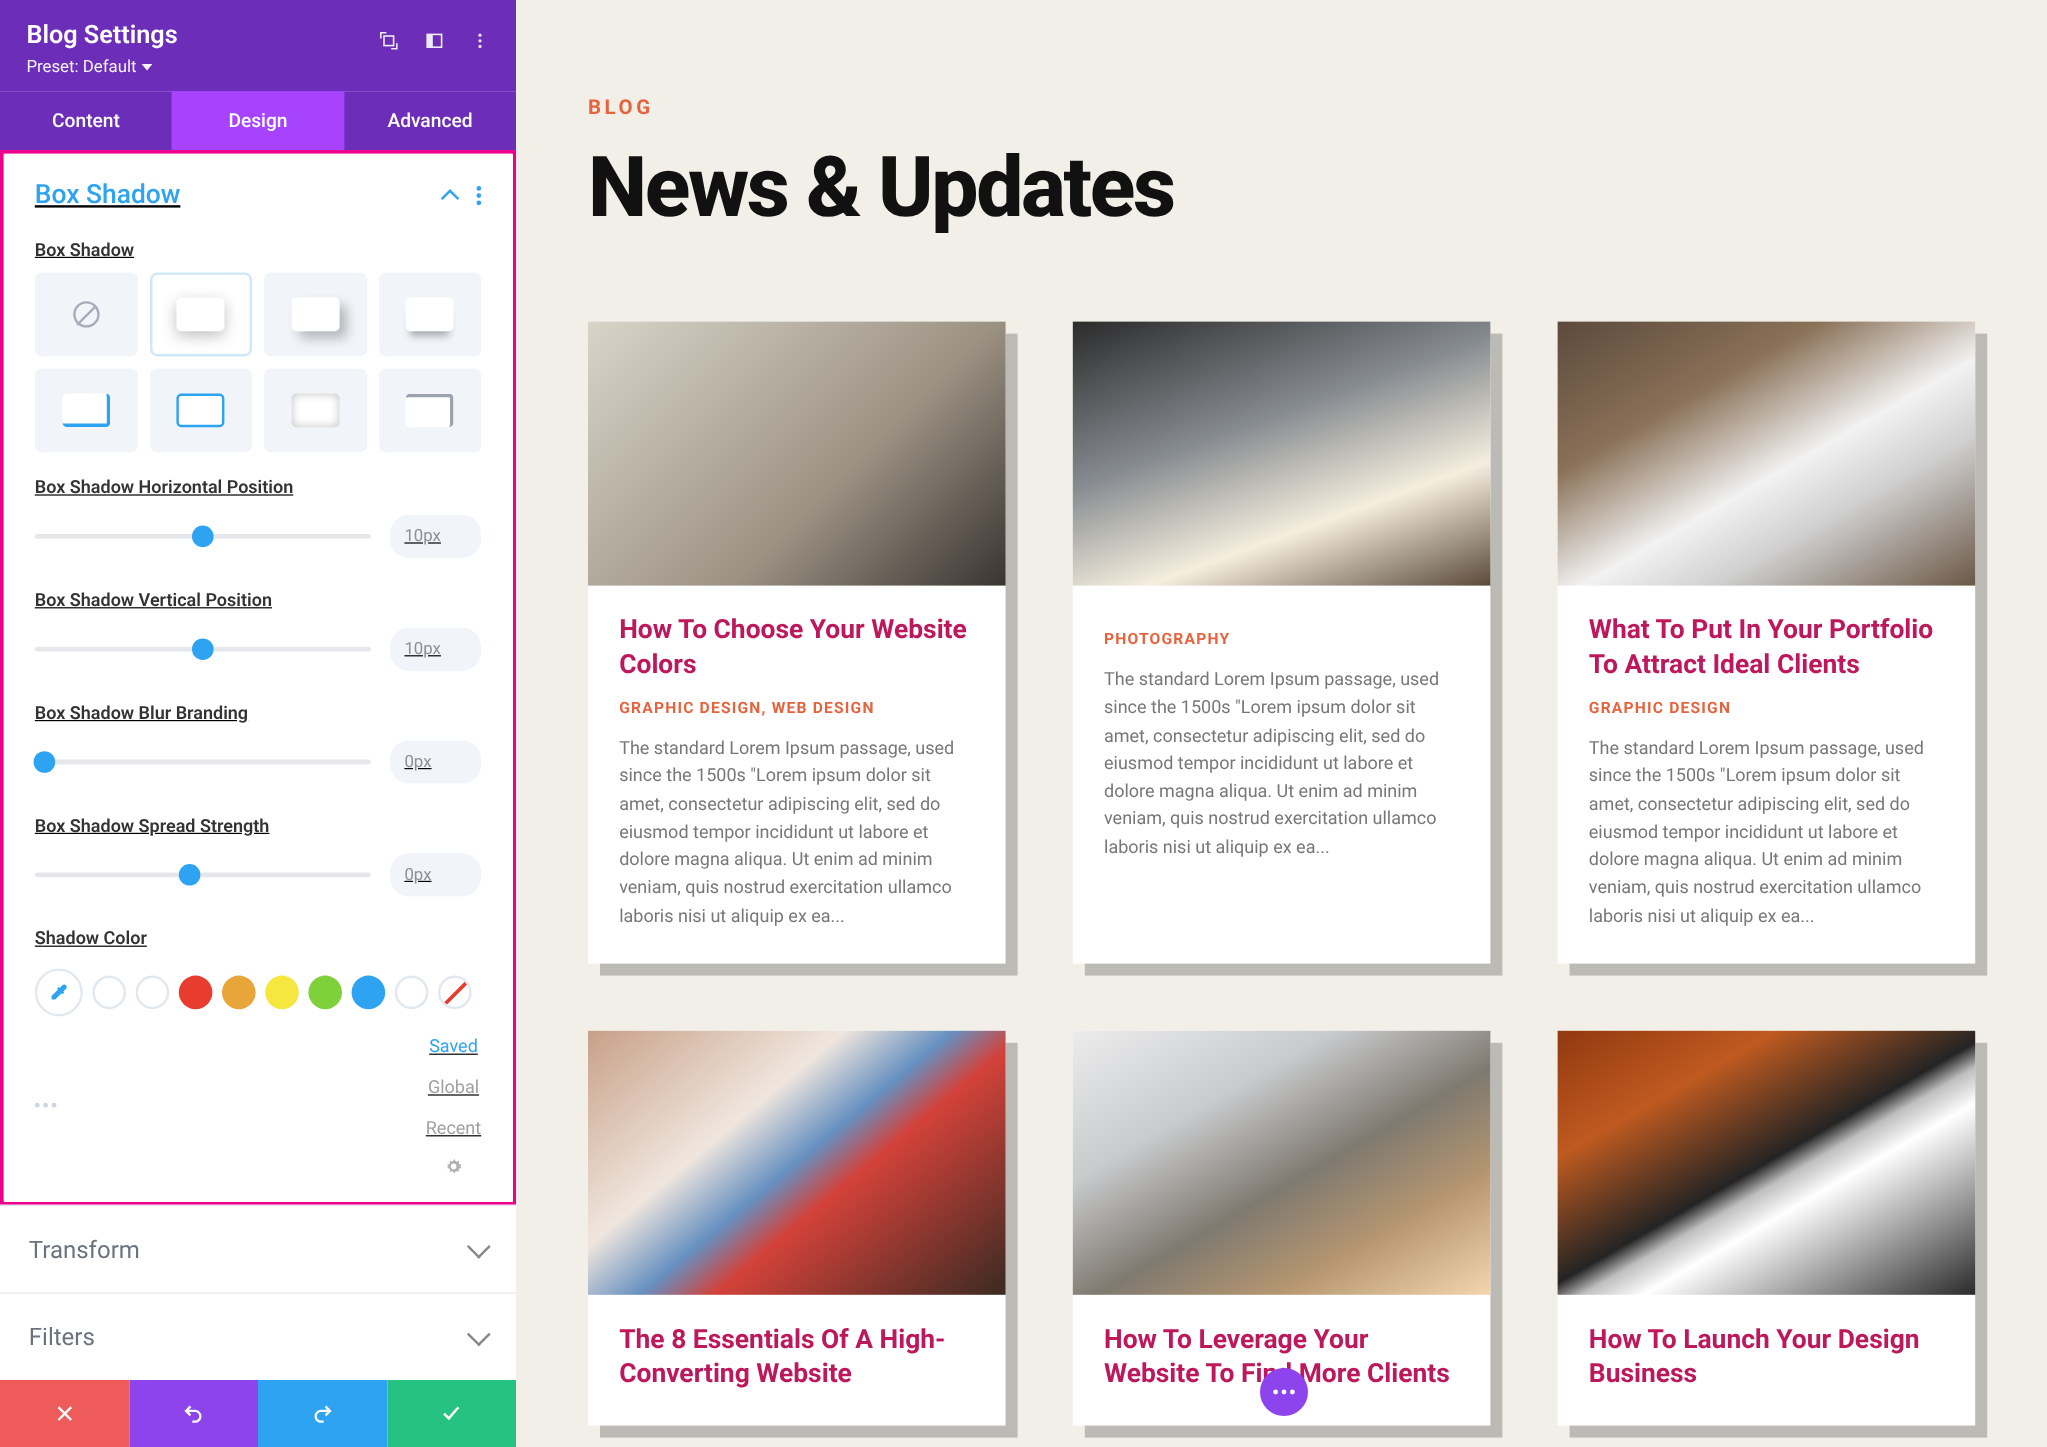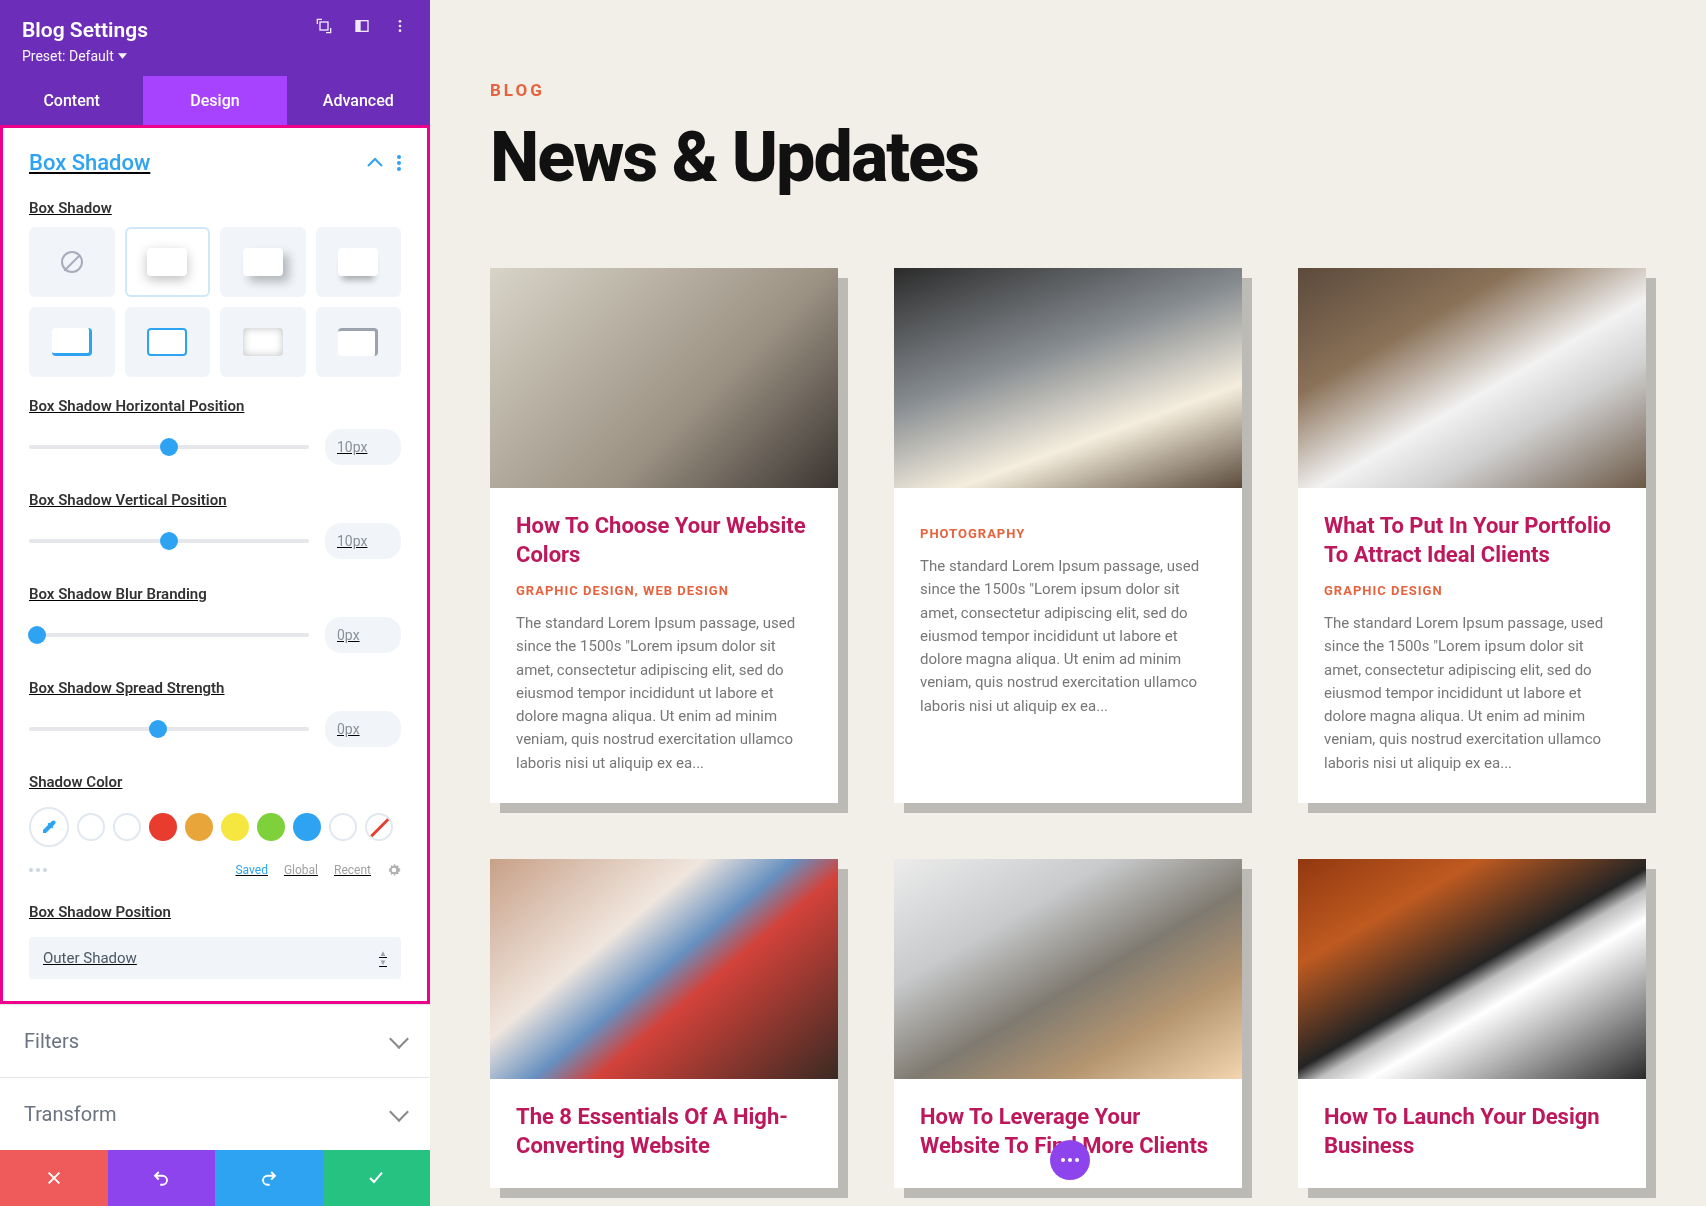--- a/index.html
+++ b/index.html
@@ -4,21 +4,21 @@
 <style>
 * { box-sizing: border-box; margin: 0; padding: 0; }
 body { font-family: -apple-system, BlinkMacSystemFont, "Segoe UI", Roboto, Helvetica, Arial, sans-serif; background: #f1efe7; overflow: hidden; }
 
 .app { display: flex; width: 1706px; height: 1206px; }
 
 
 .panel { width: 430px; background: #fff; display: flex; flex-direction: column; height: 100%; position: relative; }
 
 .panel-header { background: #6c2eb9; color: #fff; padding: 18px 22px 12px; }
-.panel-title { font-size: 21px; font-weight: 600; display: flex; justify-content: space-between; align-items: flex-start; }
+.panel-title { font-size: 21px; font-weight: 600; display: flex; justify-content: space-between; align-items: flex-end; }
 .panel-title-icons { display: flex; gap: 22px; align-items: center; }
 .panel-title-icons .ic { width: 16px; height: 16px; opacity: .9; }
 .preset { font-size: 14px; margin-top: 6px; opacity: .95; display: flex; align-items: center; gap: 4px; }
 
 .tabs { display: flex; background: #6c2eb9; }
 .tab { flex: 1; text-align: center; padding: 15px 0; color: #fff; font-size: 16px; font-weight: 500; cursor: pointer; }
 .tab.active { background: #a743ff; }
 
 .panel-body { flex: 1; overflow-y: auto; border: 3px solid #ec008c; border-top-width: 3px; }
 .section { background: #fff; text-decoration: underline; }
@@ -41,21 +41,21 @@
 .slider-val { width: 76px; background: #f1f5f9; border-radius: 16px; padding: 10px 12px; font-size: 14px; color: #8a8f98; text-align: left; }
 
 .swatches { display: flex; gap: 8px; padding: 6px 26px 10px; align-items: center; }
 .swatch { width: 28px; height: 28px; border-radius: 50%; cursor: pointer; }
 .swatch.ring { border: 2px solid #e2e8f0; background: #fff; }
 .eyedrop { width: 40px; height: 40px; border: 2px solid #e2e8f0; border-radius: 50%; display: flex; align-items: center; justify-content: center; color: #2ea3f2; background:#fff; }
 
 .color-meta { display: flex; justify-content: space-between; padding: 6px 26px 16px; align-items: center; }
 .dots3 { display: flex; gap: 3px; }
 .dots3 span { width: 4px; height: 4px; background: #cbd5e1; border-radius: 50%; }
-.meta-tabs { display: flex; gap: 16px; font-size: 12px; color: #a0a0a0; align-items: center; }
+.meta-tabs { display: flex; gap: 16px; font-size: 15px; color: #a0a0a0; align-items: center; flex-direction: column; }
 .meta-tabs .active { color: #2ea3f2; }
 
 .select-row { padding: 6px 26px 20px; }
 .select-box { background: #f1f5f9; border-radius: 4px; padding: 12px 14px; display: flex; justify-content: space-between; align-items: center; font-size: 15px; color: #4b5563; }
 .select-arrows { display: flex; flex-direction: column; gap: 1px; color: #9ca3af; font-size: 8px; line-height: 1; }
 
 .collapsed-section { border-top: 1px solid #e5e7eb; padding: 24px; display: flex; justify-content: space-between; align-items: center; font-size: 20px; color: #6b7280; background: #fff; }
 
 .panel-footer { display: flex; height: 56px; }
 .pf-btn { flex: 1; display: flex; align-items: center; justify-content: center; color: #fff; font-size: 18px; cursor: pointer; }
@@ -265,25 +265,25 @@
                 <span>▼</span>
               </div>
           </div>
         </div>
 
       </div>
 
     </div>
 
     <div class="collapsed-section">
+      <span>Transform</span>
+      <div class="chev-down"></div>
+    </div>
+    <div class="collapsed-section">
       <span>Filters</span>
-      <div class="chev-down"></div>
-    </div>
-    <div class="collapsed-section">
-      <span>Transform</span>
       <div class="chev-down"></div>
     </div>
 
     <div class="panel-footer">
       <div class="pf-btn pf-red">
           <svg width="16" height="16" viewBox="0 0 24 24">
             <path d="M4 4l16 16M20 4L4 20" stroke="#fff" stroke-width="3"></path>
           </svg>
         </div>
       <div class="pf-btn pf-purple">

